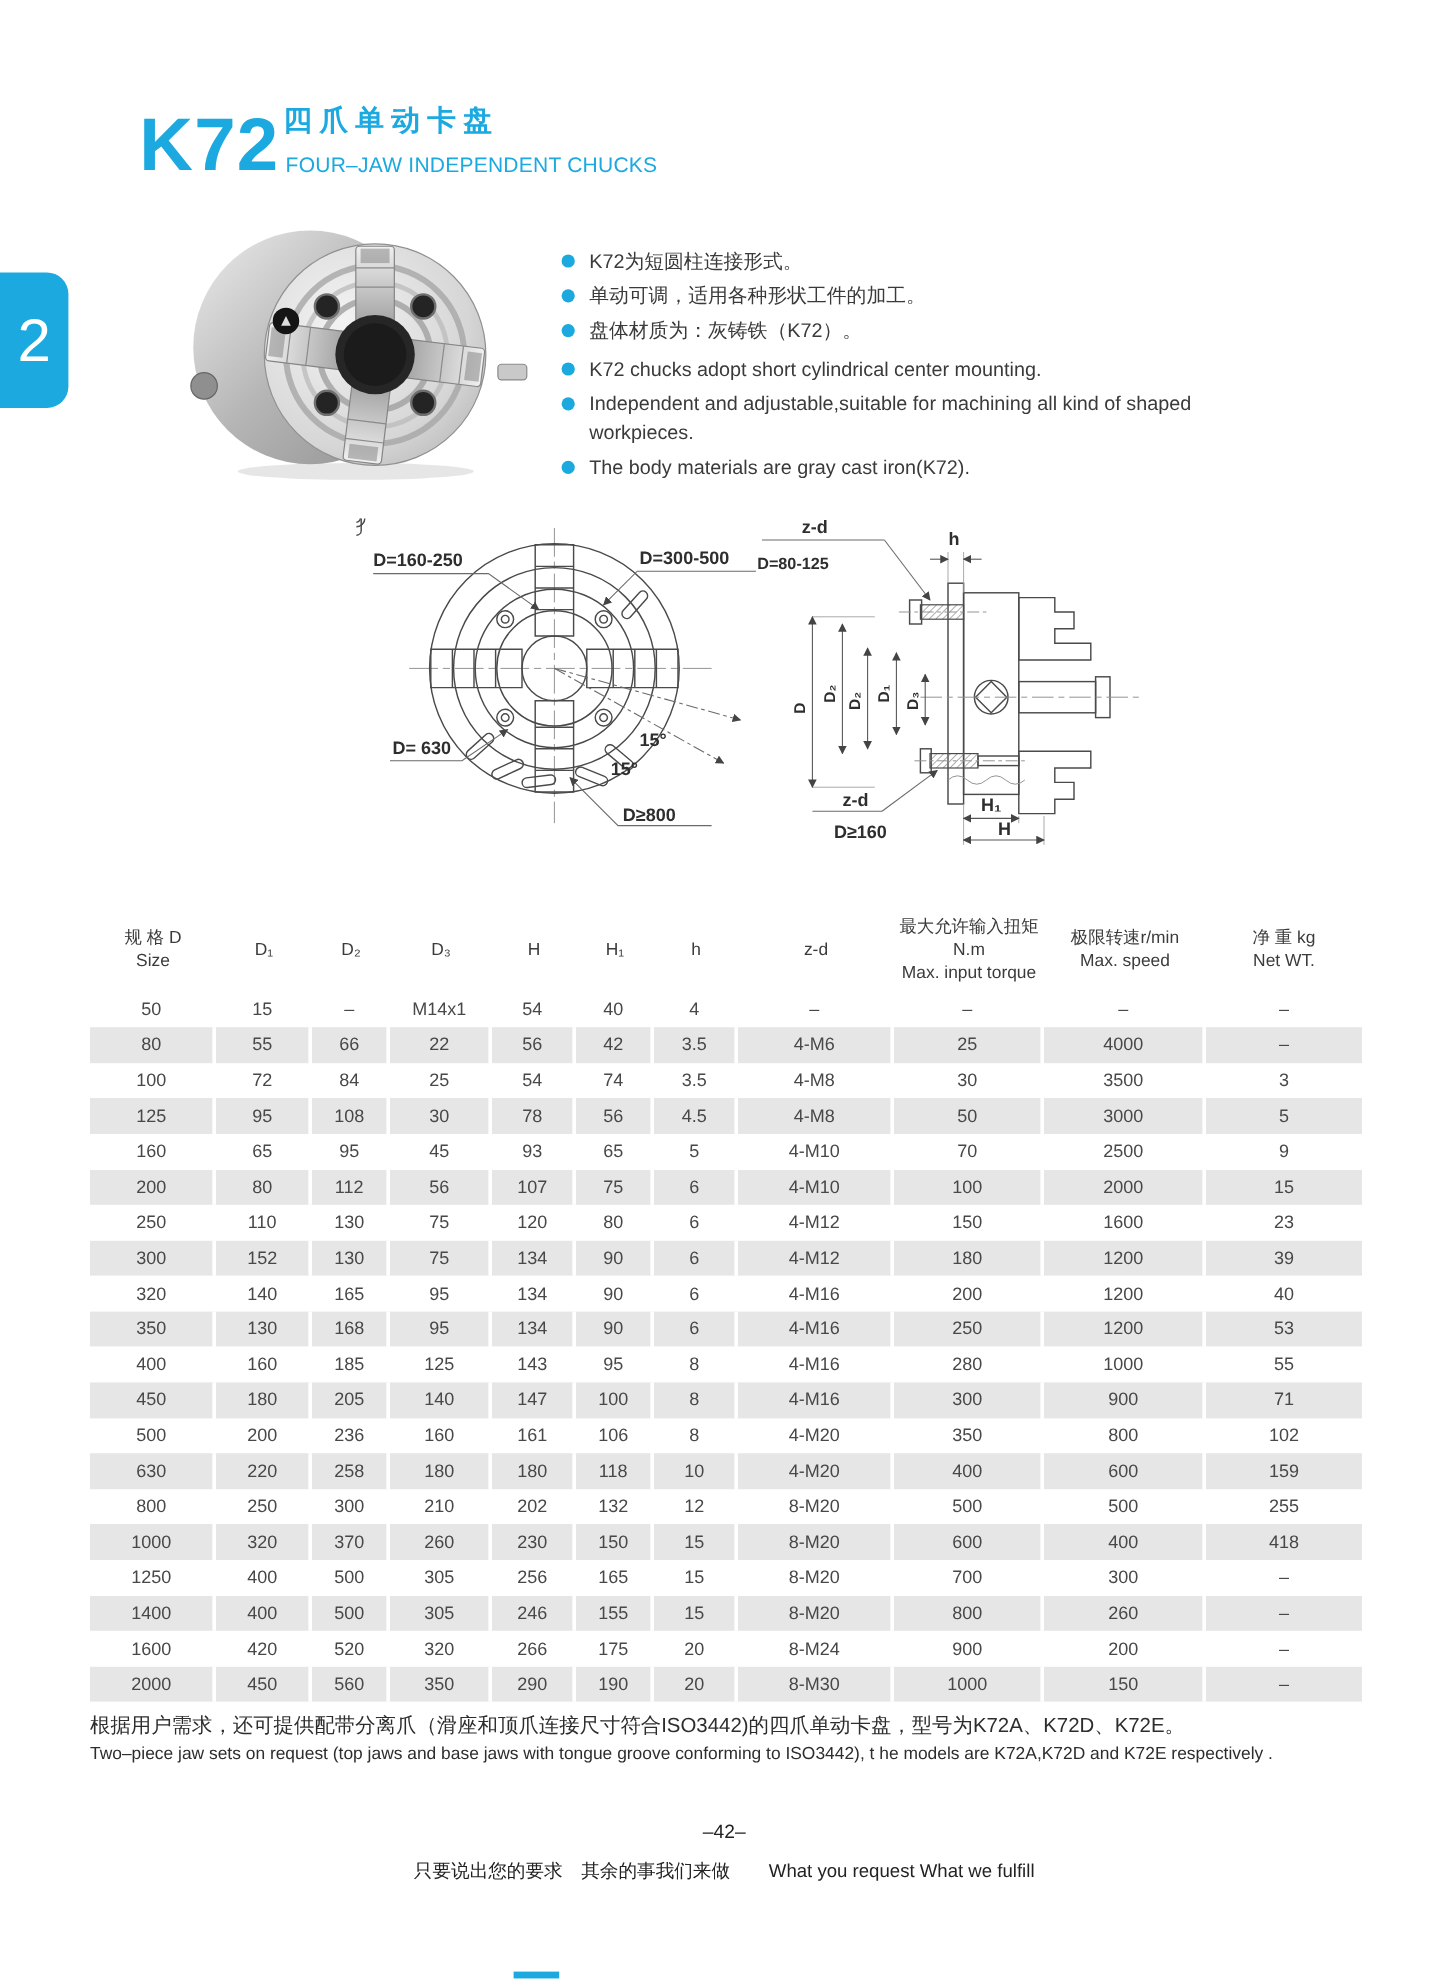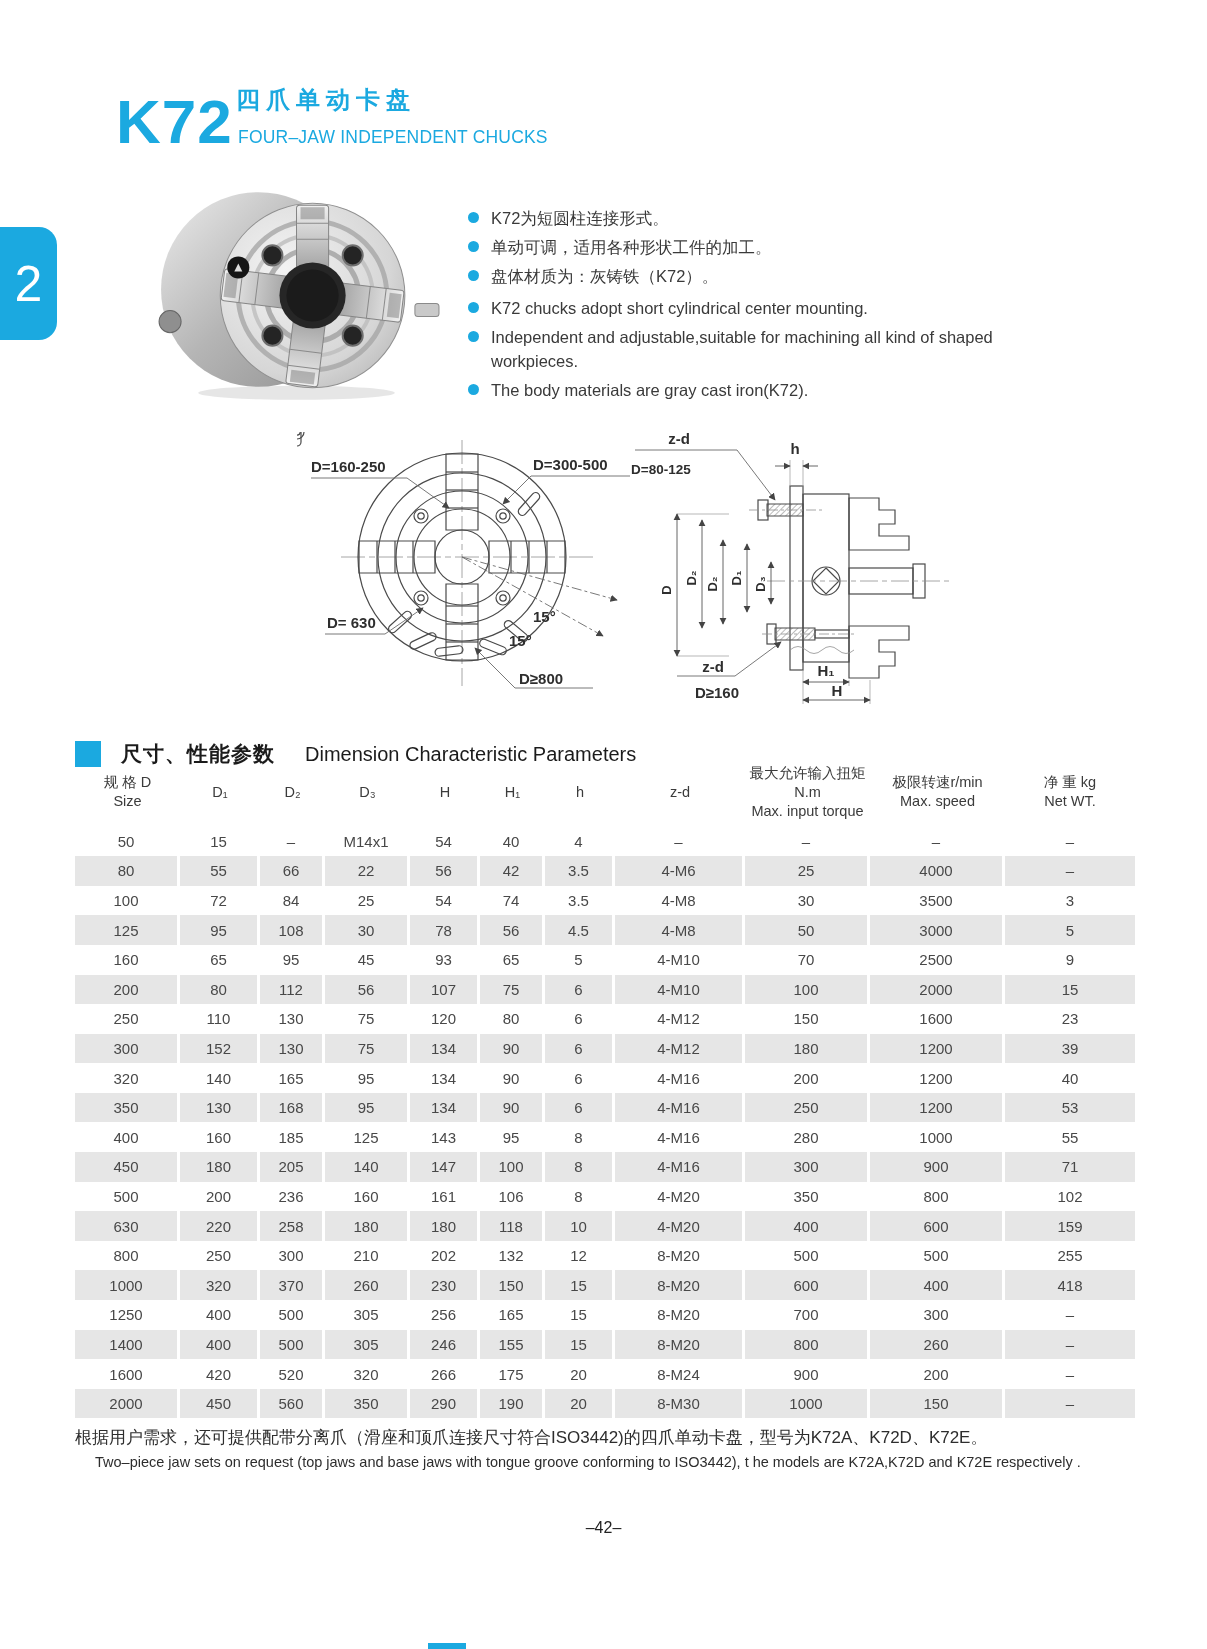--- a/index.html
+++ b/index.html
@@ -53,21 +53,21 @@
   .params th{ font-weight:normal; font-size:14.5px; color:#3b3b3b; text-align:center; vertical-align:middle;
     height:58px; line-height:1.3; padding:2px 0 6px; }
   .params td{ text-align:center; font-size:15px; color:#484848; height:29.6px; padding:0 2px;
     border-right:3px solid #fff; }
   .params td:last-child{ border-right:none; }
   .params tbody tr:nth-child(even){ background:#e6e6e6; }
 
   
   .notes{ position:absolute; left:75px; top:1426px; width:1070px; color:#2d2d2d; }
   .notes .zh{ font-size:17px; line-height:24px; }
-  .notes .en{ font-size:14.5px; line-height:24px;margin-left:20px; }
+  .notes .en{ font-size:14.5px; line-height:24px; }
 
   
   .slogan{ position:absolute; left:0; top:1549px; width:100%; text-align:center; font-size:15.5px; color:#222; }
   .slogan .en{ margin-left:28px; }
   .pagenum{ position:absolute; left:0; top:1519px; width:100%; text-align:center; font-size:16px; color:#222; }
   .bottom-mark{ position:absolute; left:428px; top:1643px; width:38px; height:6px; background:var(--accent); }
 </style>
 </head>
 <body>
 
@@ -252,25 +252,20 @@
     <text class="dimlbl" transform="translate(79,160) rotate(-90)" text-anchor="middle">D₂</text>
     <text class="dimlbl" transform="translate(100,166) rotate(-90)" text-anchor="middle">D₂</text>
     <text class="dimlbl" transform="translate(124,160) rotate(-90)" text-anchor="middle">D₁</text>
     <text class="dimlbl" transform="translate(148,166) rotate(-90)" text-anchor="middle">D₃</text>
     <text x="96" y="254" text-anchor="middle">z-d</text>
     <text x="100" y="280" text-anchor="middle">D≥160</text>
     <text x="209" y="258" text-anchor="middle">H₁</text>
     <text x="220" y="278" text-anchor="middle">H</text>
   </svg>
 
-  <div class="section-heading">
-    <span class="sq"></span>
-    <span class="zh">尺寸、性能参数</span>
-    <span class="en">Dimension  Characteristic Parameters</span>
-  </div>
 
   <table class="params">
     <colgroup>
       <col class="c1">
         <col class="c2">
         <col class="c3">
         <col class="c4">
         <col class="c5">
         <col class="c6">
       <col class="c7">
@@ -582,16 +577,20 @@
           <td>–</td>
         </tr>
       </tbody>
   </table>
 
   <div class="notes">
     <div class="zh">根据用户需求，还可提供配带分离爪（滑座和顶爪连接尺寸符合ISO3442)的四爪单动卡盘，型号为K72A、K72D、K72E。</div>
     <div class="en">Two–piece jaw sets on request (top jaws and base jaws with tongue groove conforming to ISO3442), t he models are K72A,K72D and K72E respectively .</div>
   </div>
 
+  <div class="slogan">
+    <span>只要说出您的要求　其余的事我们来做</span>
+    <span class="en">What you request  What we fulfill</span>
+  </div>
   <div class="pagenum">–42–</div>
   <div class="bottom-mark"></div>
 
 </div>
 
 </body></html>

